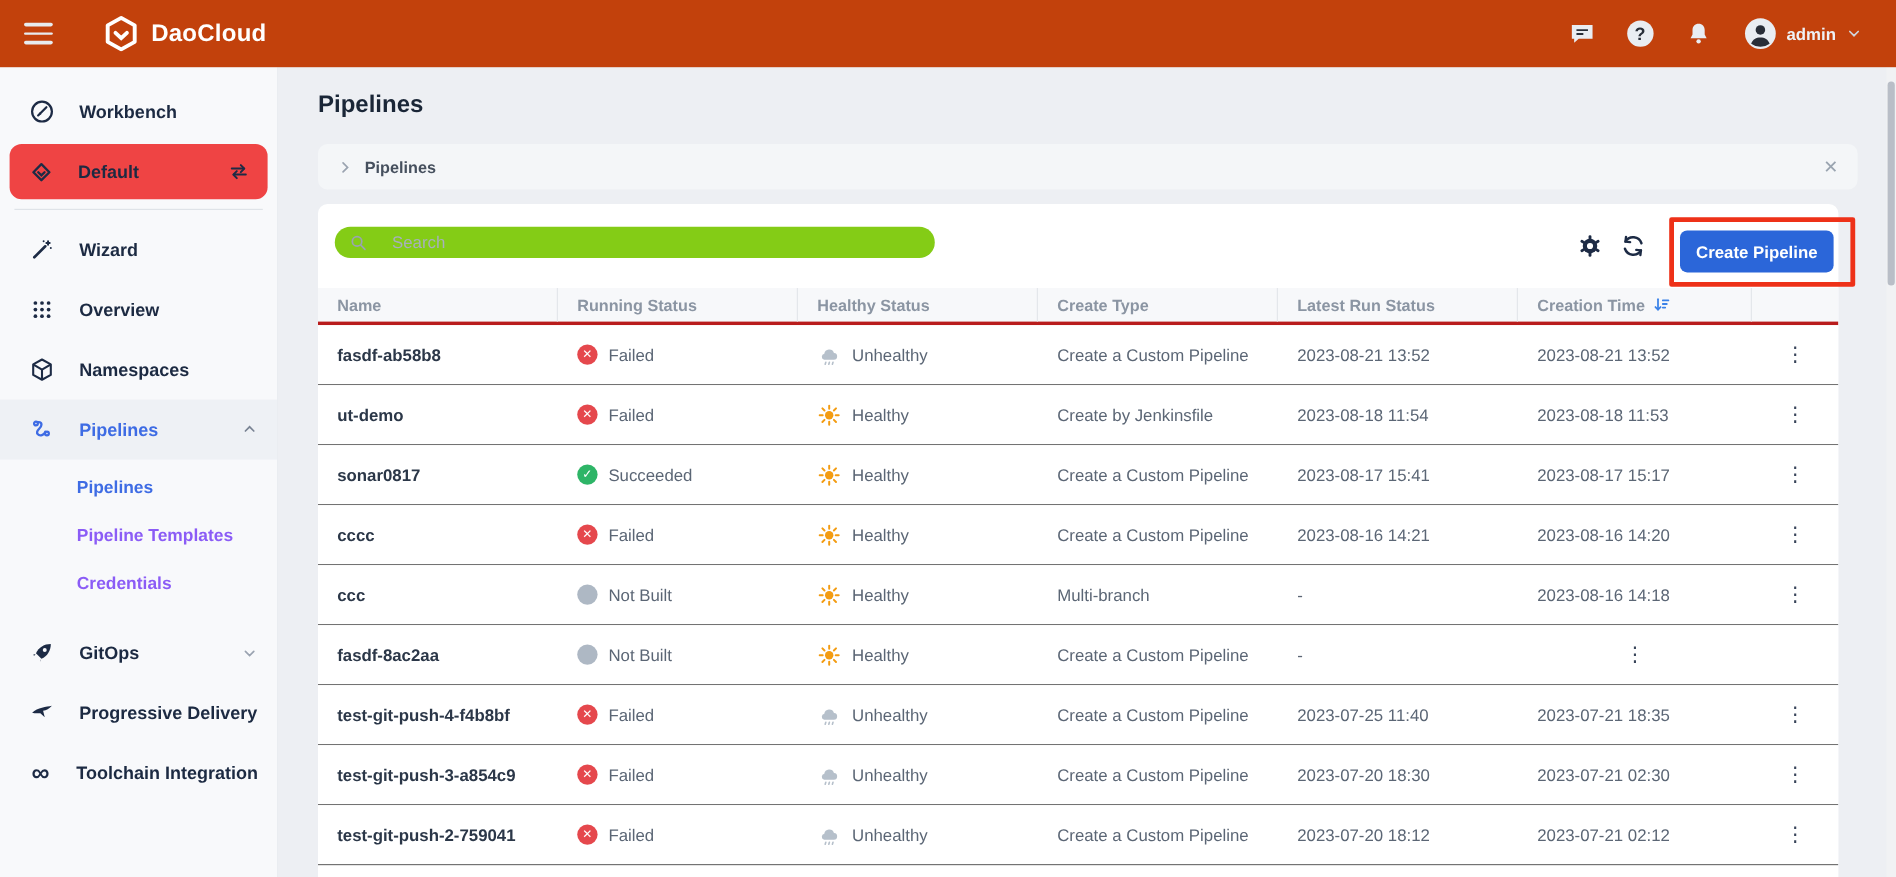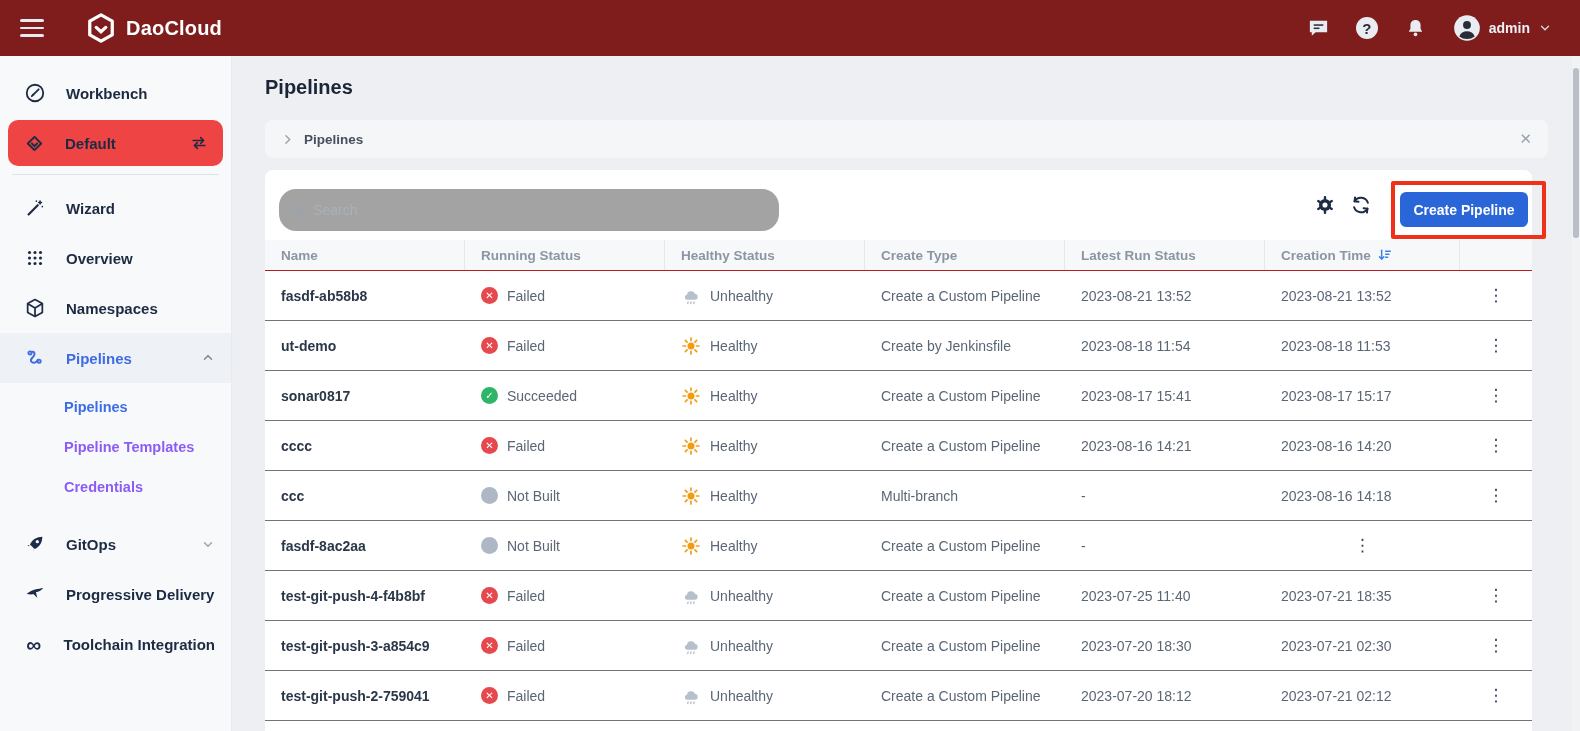--- a/index.html
+++ b/index.html
@@ -2,21 +2,21 @@
 <html><head>
 <meta charset="utf-8">
 <style>
   * { margin:0; padding:0; box-sizing:border-box; }
   html,body { width:1580px; height:731px; overflow:hidden; background:#edeff3;
     font-family:"Liberation Sans","DejaVu Sans",sans-serif; }
   #app { position:relative; width:1580px; height:731px; overflow:hidden; }
 
   
   .topbar { position:absolute; left:0; top:0; width:1580px; height:56px;
-    background:#7f1d1d; display:flex; align-items:center; z-index:30; }
+    background:#c2410c; display:flex; align-items:center; z-index:30; }
   .hamburger { background:none; border:none; margin-left:20px; width:28px; height:22px;
     display:flex; flex-direction:column; justify-content:space-between; padding:2px 0; cursor:pointer; }
   .hamburger span { display:block; height:2.6px; width:24px; background:#e8ebef; border-radius:2px; }
   .brand { display:flex; align-items:center; margin-left:38px; gap:10px; }
   .brand-name { color:#ffffff; font-size:20px; font-weight:700; letter-spacing:.2px; }
   .topbar-right { margin-left:auto; display:flex; align-items:center; gap:26px; margin-right:28px; }
   .icon-btn { background:none; border:none; cursor:pointer; display:flex; align-items:center; justify-content:center; }
   .help-circle { width:22px; height:22px; border-radius:50%; background:#e9edf2; color:#282e38;
     font-size:15px; font-weight:700; display:flex; align-items:center; justify-content:center; }
   .user-chip { display:flex; align-items:center; gap:8px; cursor:pointer; }
@@ -45,33 +45,33 @@
   .main { position:absolute; left:232px; top:56px; width:1348px; height:675px; background:#edeff3; }
   .page-title { position:absolute; left:33px; top:20px; font-size:20px; font-weight:700; color:#1a2637; }
   .crumb-bar { position:absolute; left:33px; top:64px; width:1283px; height:38px; background:#f4f6f8;
     border-radius:8px; display:flex; align-items:center; padding:0 16px; }
   .crumb-label { font-size:13.5px; font-weight:600; color:#46505e; margin-left:10px; }
   .crumb-close { margin-left:auto; background:none; border:none; color:#9aa4b0; font-size:15px; cursor:pointer; }
 
   .card { position:absolute; left:33px; top:114px; width:1267px; height:561px; background:#ffffff;
     border-radius:8px 8px 0 0; overflow:hidden; }
   .toolbar { position:relative; height:70px; }
-  .search-pill { position:absolute; left:14px; top:19px; width:500px; height:42px; border-radius:17px;
-    background:#a3a3a3; display:flex; align-items:center; padding:0 12px; gap:6px; }
+  .search-pill { position:absolute; left:14px; top:19px; width:500px; height:26px; border-radius:17px;
+    background:#84cc16; display:flex; align-items:center; padding:0 12px; gap:20px; }
   .search-pill input { border:none; outline:none; background:transparent; font-size:14px; color:#46505e;
     width:100%; font-family:inherit; }
   .search-pill input::placeholder { color:#a7b0bc; }
   .tb-icon { position:absolute; top:21px; width:28px; height:28px; }
   .gear-pos { left:1046px; } .refresh-pos { left:1082px; }
   .create-btn { position:absolute; left:1135px; top:22px; width:128px; height:35px; background:#2b66d9;
     color:#ffffff; border:none; border-radius:6px; font-size:14px; font-weight:600; cursor:pointer; font-family:inherit; }
 
   
   .thead { display:grid; grid-template-columns:200px 200px 200px 200px 200px 195px 1fr; height:31px;
-    background:#f7f8fa; border-bottom:1px solid #b91c1c; }
+    background:#f7f8fa; border-bottom:3px solid #b91c1c; }
   .th { display:flex; align-items:center; padding-left:16px; font-size:13.5px; font-weight:600;
     color:#8b95a3; border-right:1px solid #e4e7eb; gap:6px; }
   .th:last-child { border-right:none; }
   .trow { display:grid; grid-template-columns:200px 200px 200px 200px 200px 195px 1fr; height:50px;
     border-bottom:1px solid #737373; background:#fff; }
   .td { display:flex; align-items:center; padding-left:16px; font-size:14px; color:#5b6675; gap:9px; }
   .td.name { font-weight:700; color:#2b3748; font-size:14px; }
   .td.actions { justify-content:center; padding-left:0; }
   .kebab { background:none; border:none; font-size:17px; color:#39455a; cursor:pointer; line-height:1;
     letter-spacing:0; padding:4px 8px; }

